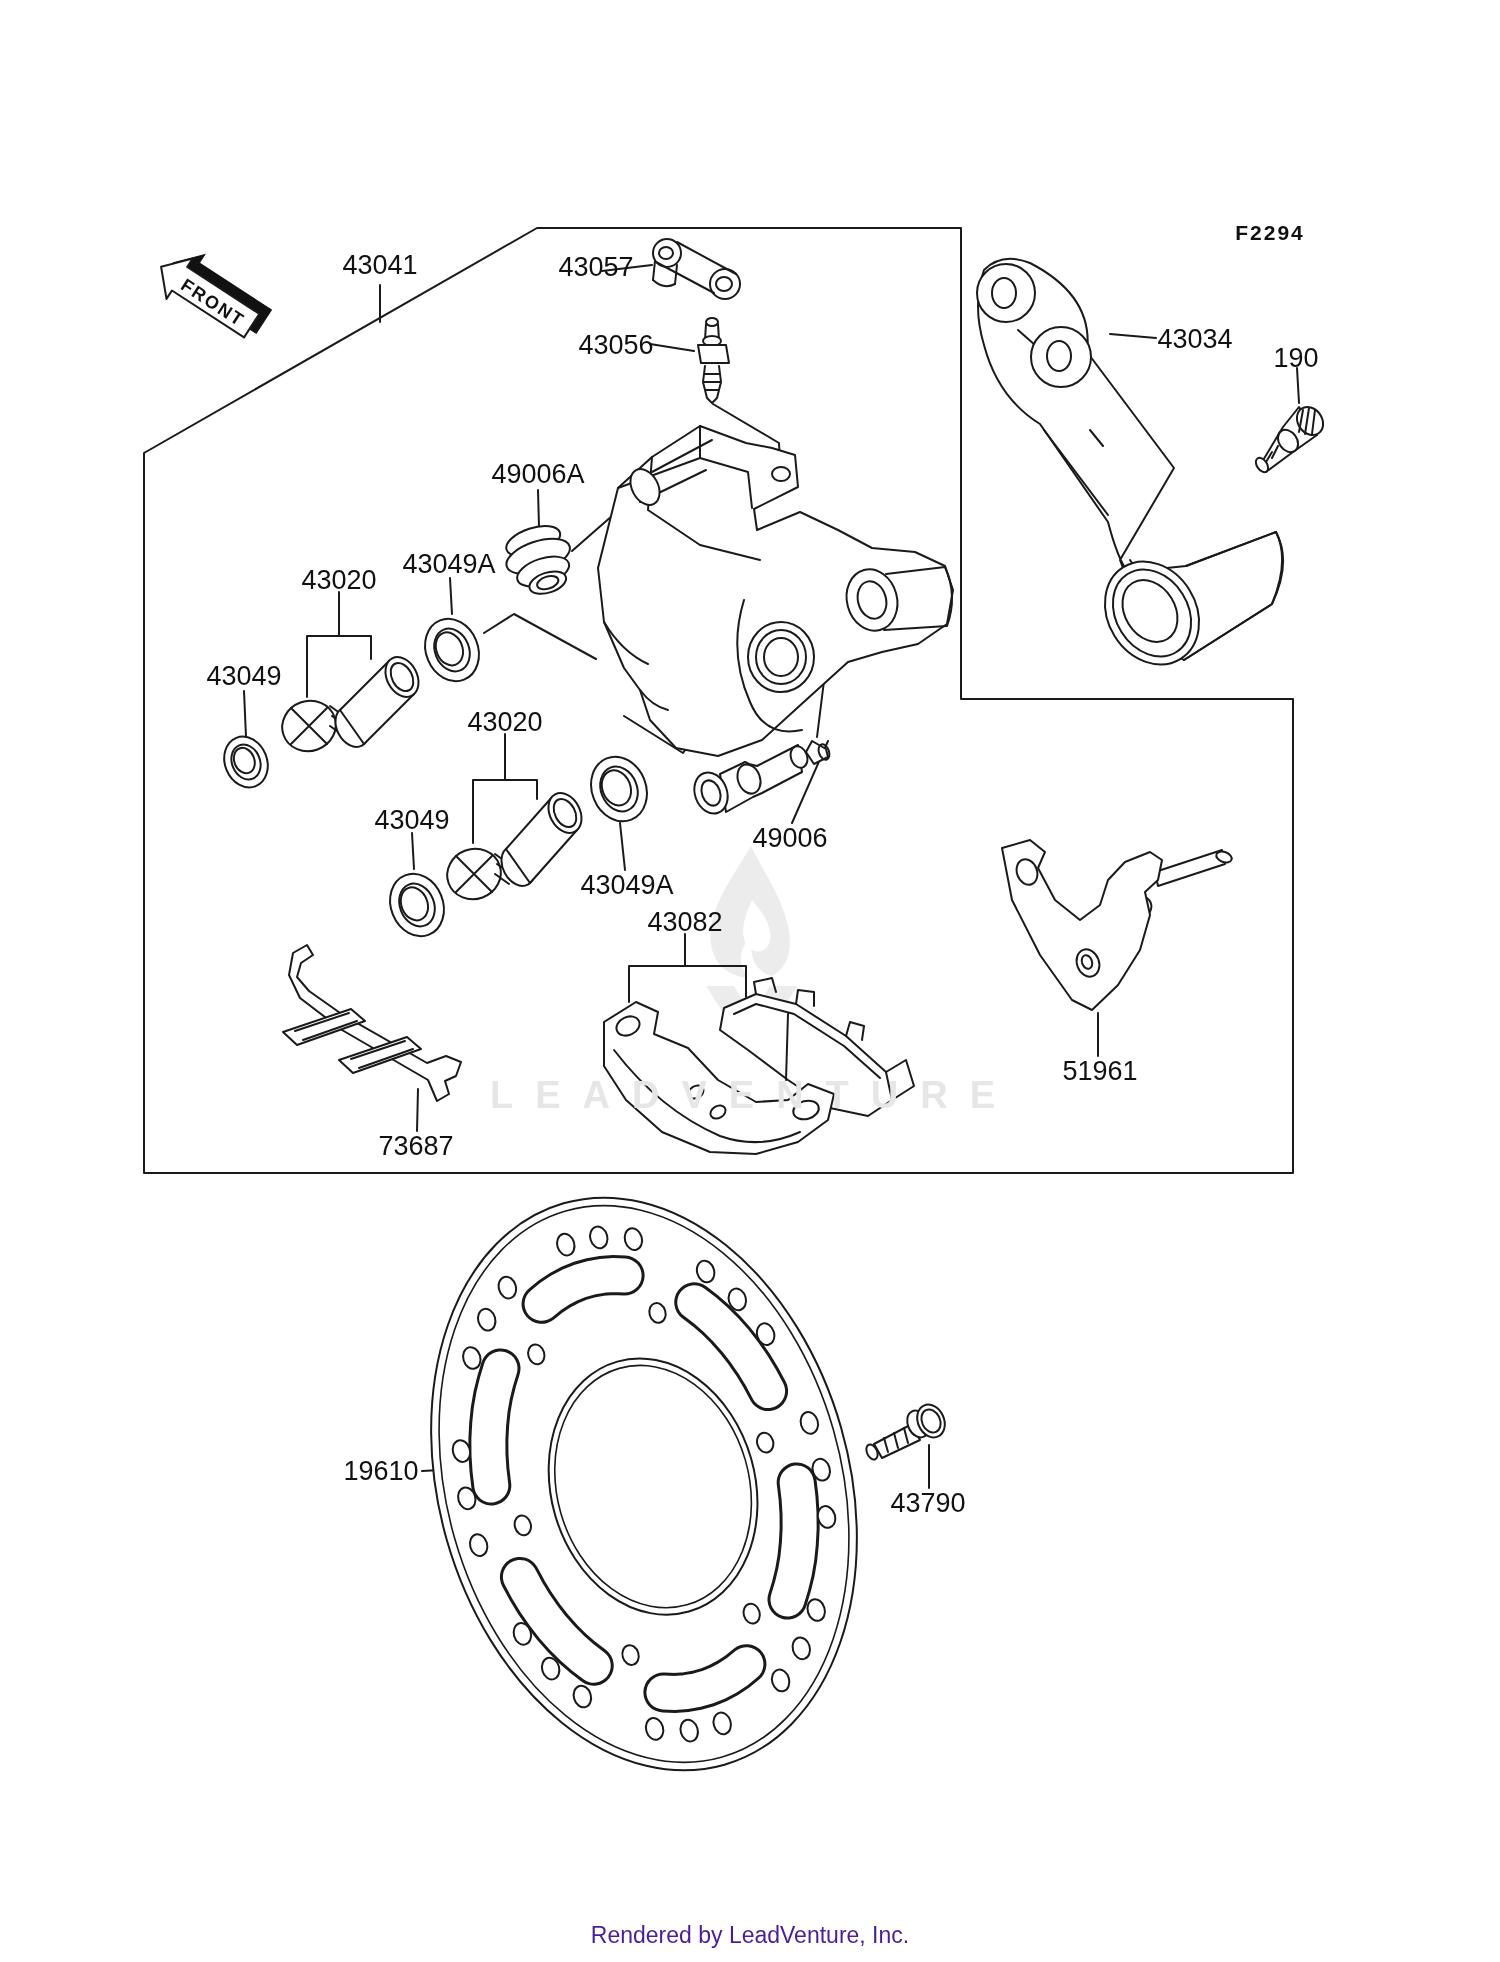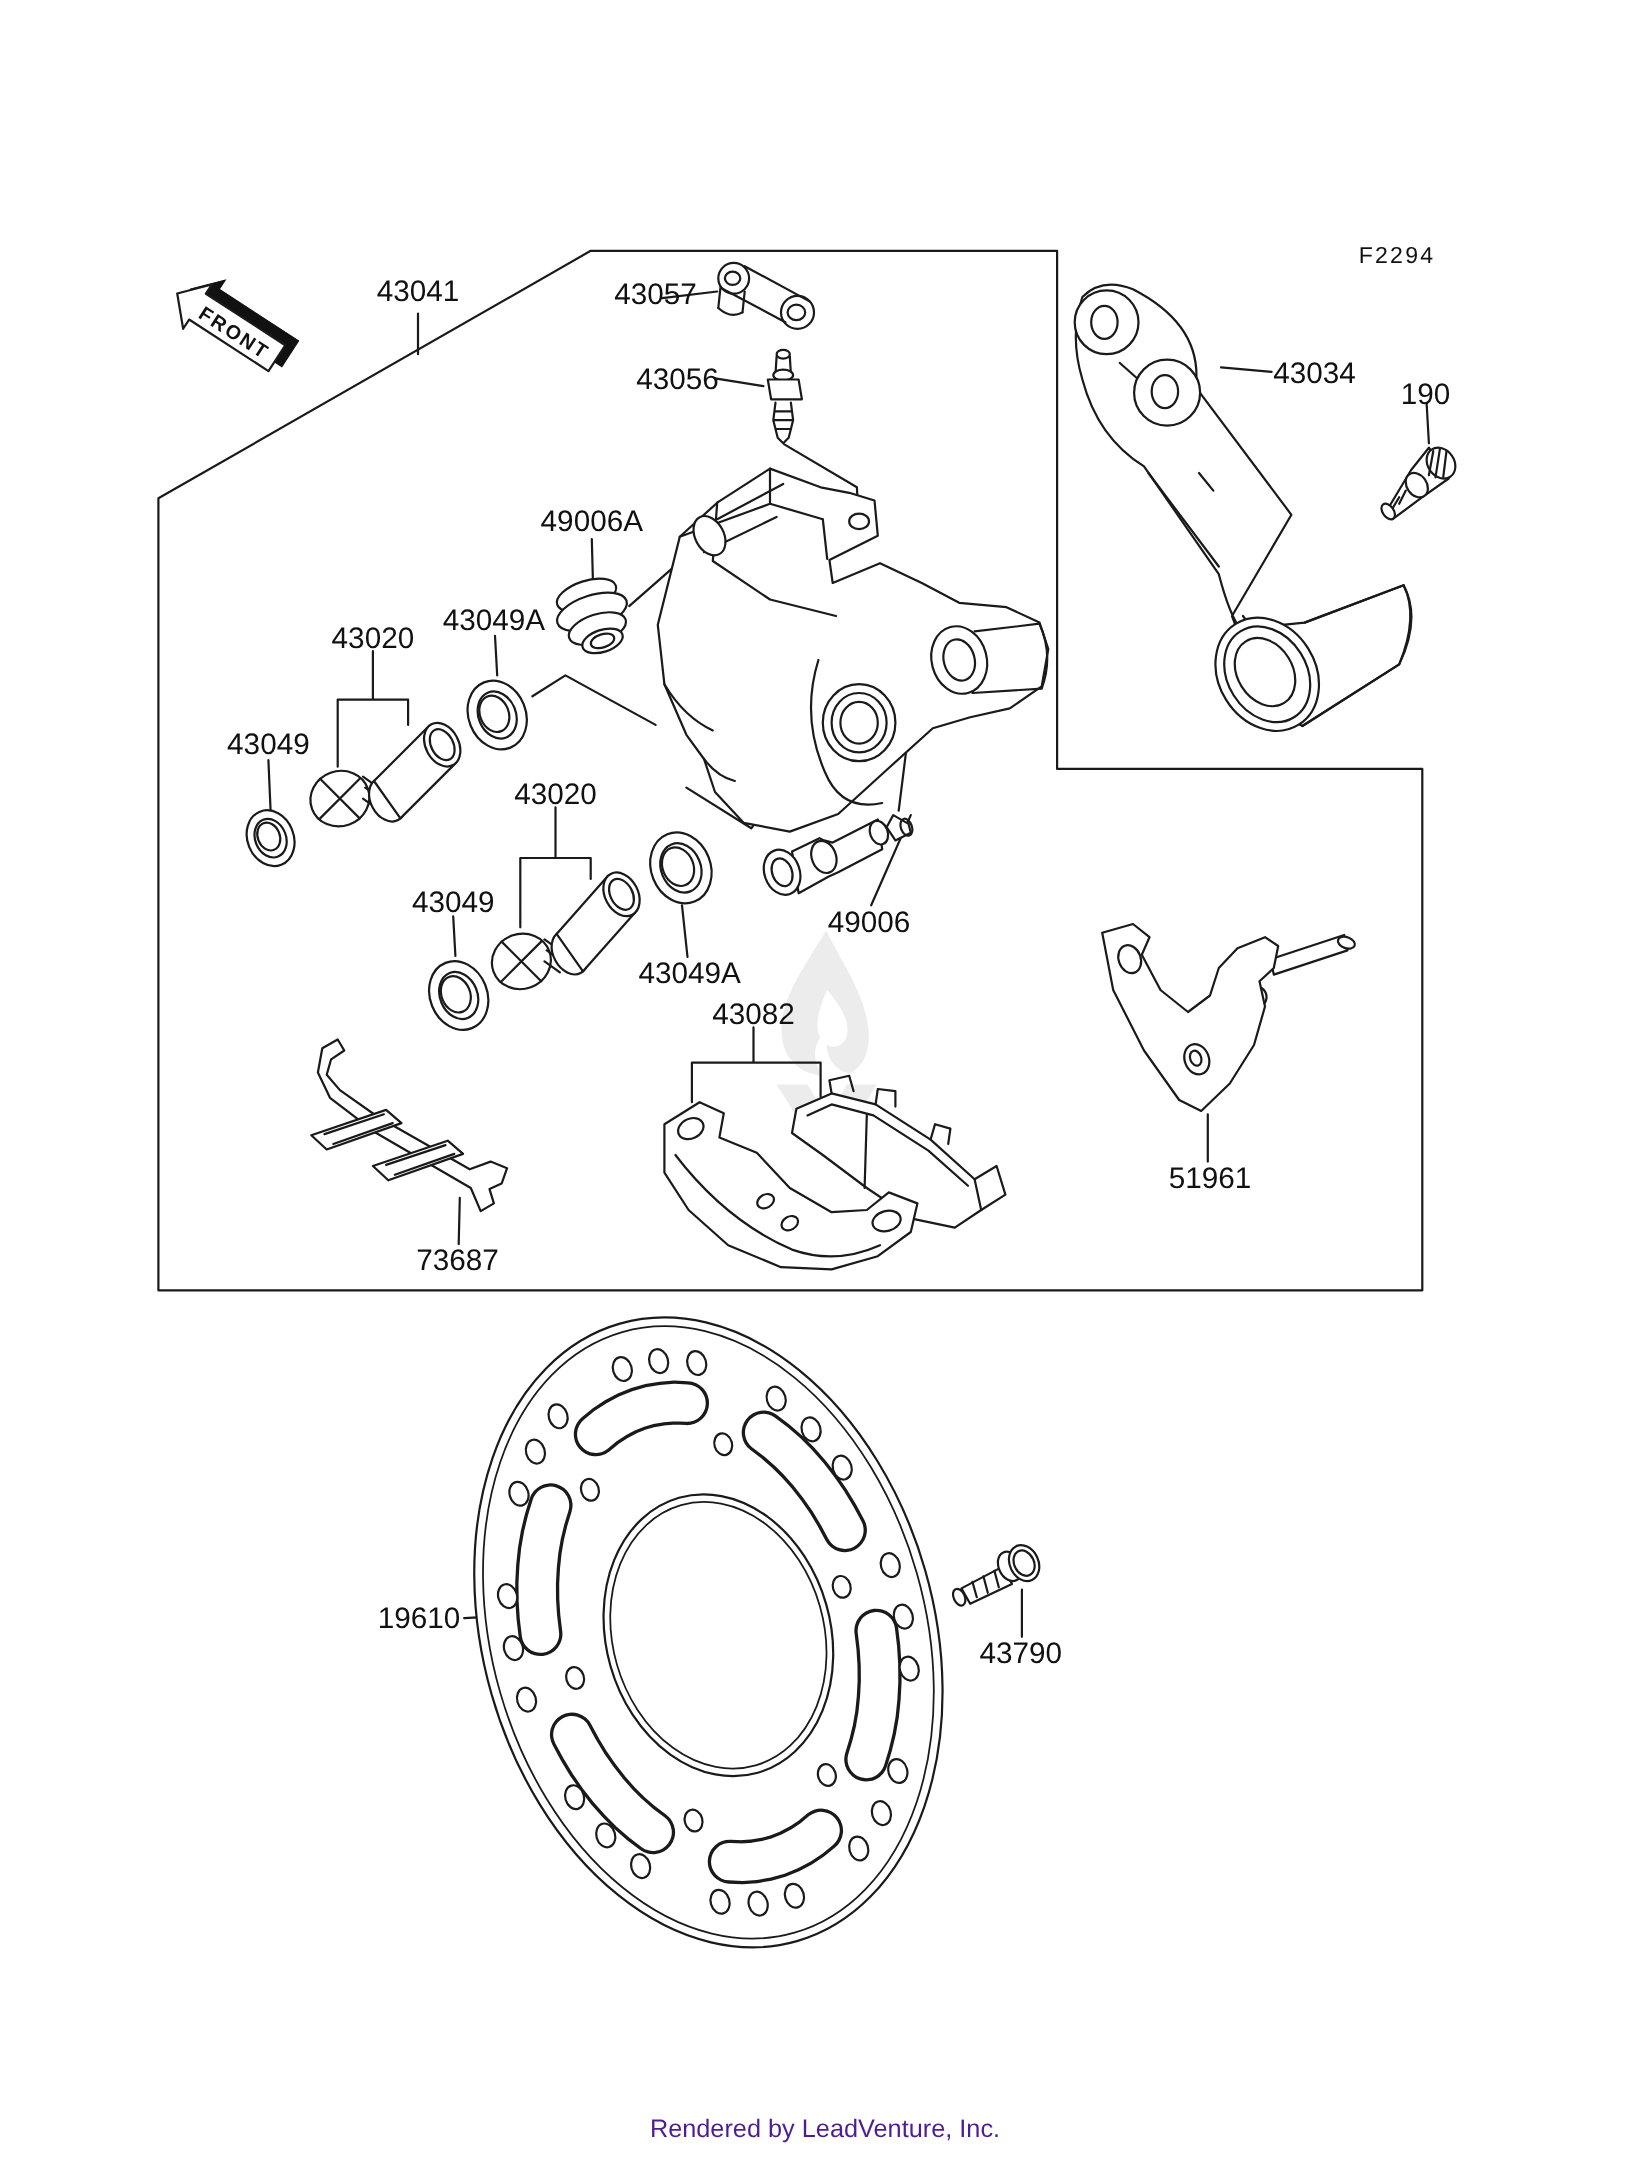--- a/index.html
+++ b/index.html
@@ -9,21 +9,21 @@
   .ln{stroke:#1a1a1a;stroke-width:2;fill:none;stroke-linejoin:round;stroke-linecap:round;}
   .fw{stroke:#1a1a1a;stroke-width:2;fill:#ffffff;stroke-linejoin:round;}
   .fb{fill:#111111;stroke:#111111;stroke-width:1;}
   .thin{stroke:#1a1a1a;stroke-width:1.6;fill:none;}
   .slotA{fill:none;stroke:#1a1a1a;stroke-width:40;stroke-linecap:round;}
   .slotB{fill:none;stroke:#ffffff;stroke-width:34;stroke-linecap:round;}
   .hole{fill:#ffffff;stroke:#1a1a1a;stroke-width:2;}
   .wm{fill:#ececec;}
   .part-label{position:absolute;transform:translateX(-50%);font-weight:normal;font-size:27px;
               color:#111;white-space:nowrap;letter-spacing:0px;}
-  .fig-code{position:absolute;transform:translateX(-50%);font-weight:normal;font-size:21px;
+  .fig-code{position:absolute;transform:translateX(-50%);font-weight:bold;font-size:21px;
             color:#111;letter-spacing:2px;}
   .watermark-text{position:absolute;font-weight:bold;font-size:38px;letter-spacing:22px;
                   color:#e6e6e6;}
   .footer-text{position:absolute;left:50%;transform:translateX(-50%);top:1922px;
                font-size:23px;color:#4c1d95;}
   .front-text{font-weight:bold;font-size:18px;letter-spacing:2px;fill:#111;}
 </style>
 </head>
 <body>
 
@@ -310,15 +310,16 @@
   <div class="part-label" style="left:627px;top:870px">43049A</div>
   <div class="part-label" style="left:790px;top:823px">49006</div>
   <div class="part-label" style="left:685px;top:907px">43082</div>
   <div class="part-label" style="left:416px;top:1131px">73687</div>
   <div class="part-label" style="left:1100px;top:1056px">51961</div>
   <div class="part-label" style="left:381px;top:1456px">19610</div>
   <div class="part-label" style="left:928px;top:1488px">43790</div>
 
   <div class="fig-code" style="left:1270px;top:221px">F2294</div>
 
+  <div class="watermark-text" style="left:490px;top:1074px">LEADVENTURE</div>
 
   <div class="footer-text">Rendered by LeadVenture, Inc.</div>
 </div>
 
 </body></html>

